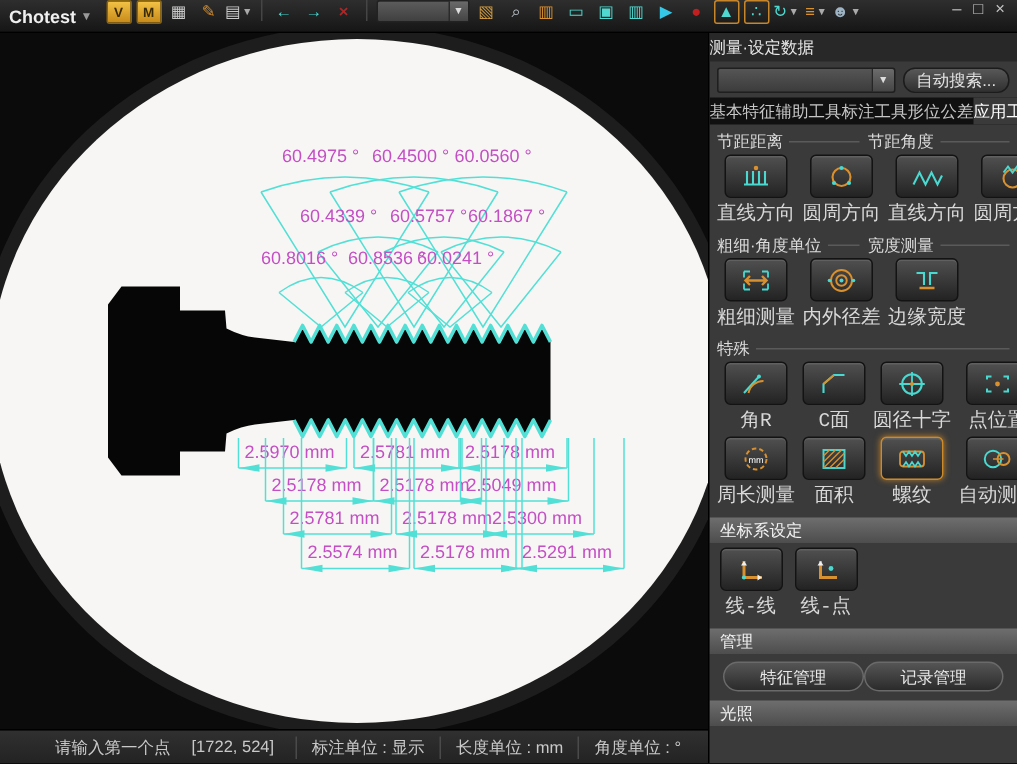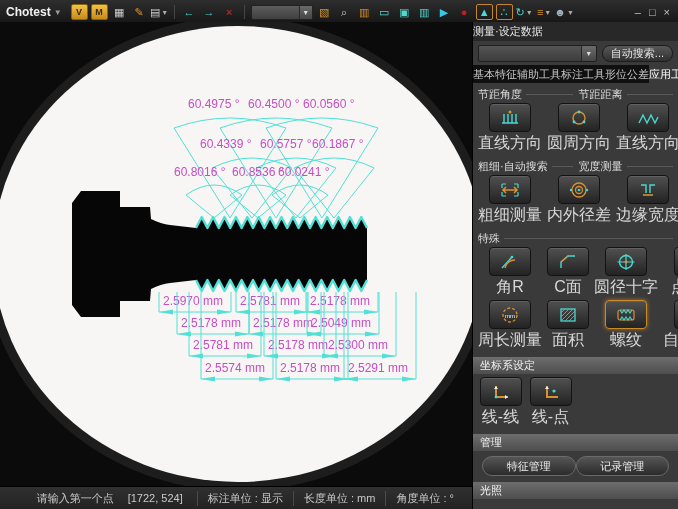--- a/index.html
+++ b/index.html
@@ -2,21 +2,21 @@
 <html><head>
 <meta charset="utf-8">
 <style>
   html,body{margin:0;padding:0;background:#000;}
   *{box-sizing:border-box;font-family:"Liberation Sans",sans-serif;}
   #app{width:678px;height:509px;display:grid;grid-template-columns:472px 206px;
        grid-template-rows:22px 464px 23px;background:#222;overflow:hidden;position:relative;}
 
   
   .toolbar{grid-area:1/1/2/3;background:linear-gradient(#2e2e2e,#161616);
-           display:flex;align-items:center;padding:12px 4px;gap:3px;border-bottom:1px solid #000;}
+           display:flex;padding:0 4px;gap:3px;border-bottom:1px solid #000;}
   .appmenu{display:flex;align-items:center;gap:3px;color:#f0f0f0;font-size:12px;font-weight:bold;padding:0 6px 0 2px;}
   .caret{color:#9a9a9a;font-size:8px;}
   .tbi{width:17px;height:16px;display:flex;align-items:center;justify-content:center;
        font-size:11px;line-height:1;border-radius:2px;flex:0 0 auto;}
   .folder{background:linear-gradient(#f3c246,#c78a1a);color:#3a2a00;font-size:9px;font-weight:bold;border:1px solid #8a6510;}
   .sep{width:1px;height:14px;background:#454545;margin:0 3px;flex:0 0 auto;}
   .tb-combo{width:62px;height:15px;background:linear-gradient(#5c5c5c,#404040);border:1px solid #222;
             border-radius:2px;display:flex;align-items:center;justify-content:flex-end;}
   .tb-combo .dd{width:13px;height:13px;background:linear-gradient(#6a6a6a,#444);border-left:1px solid #2a2a2a;
             color:#ddd;font-size:7px;display:flex;align-items:center;justify-content:center;}
@@ -52,21 +52,21 @@
   .p-content{flex:1;padding:2px 5px 0 5px;display:flex;flex-direction:column;overflow:hidden;}
   .hdr2{display:grid;grid-template-columns:1fr 1fr;column-gap:6px;margin:2px 0 1px 0;}
   .ghdr{display:flex;align-items:center;gap:4px;color:#dcdcdc;white-space:nowrap;}
   .ghdr .line{flex:1;height:1px;background:#5a5a5a;min-width:4px;}
   .btn-grid{display:grid;grid-template-columns:repeat(4,1fr);column-gap:5px;margin-bottom:1px;}
   .tool{display:flex;flex-direction:column;align-items:center;}
   .ibtn{width:42px;height:29px;border-radius:4px;background:linear-gradient(#505050,#232323);
         border:1px solid #131313;box-shadow:inset 0 1px 0 rgba(255,255,255,.10);
         display:flex;align-items:center;justify-content:center;}
   .ibtn.sel{border:1px solid #cd8a2b;box-shadow:0 0 4px rgba(205,138,43,.8),inset 0 1px 0 rgba(255,255,255,.1);}
-  .tlabel{font-size:16px;color:#d8d8d8;margin:1px 0 2px 0;white-space:nowrap;}
+  .tlabel{font-size:13px;color:#d8d8d8;margin:1px 0 2px 0;white-space:nowrap;font-family:Liberation Mono, monospace;}
   .secbar{margin:3px -5px 3px -5px;background:linear-gradient(#6e6e6e,#4d4d4d);color:#f2f2f2;
           padding:1px 7px;font-size:11px;flex:0 0 15px;}
   .pillrow{display:flex;justify-content:space-around;padding:2px 4px 3px 4px;}
   .pill{width:106px;height:20px;border-radius:10px;background:linear-gradient(#555,#2b2b2b);
         border:1px solid #6a6a6a;color:#e8e8e8;font-size:11px;display:flex;align-items:center;justify-content:center;}
   .icon-svg{display:block;}
 </style>
 </head>
 <body>
 
@@ -243,25 +243,25 @@
       <div class="tab">辅助工具</div>
       <div class="tab">标注工具</div>
       <div class="tab">形位公差</div>
       <div class="tab active">应用工具</div>
     </div>
 
     <div class="p-content">
 
       <div class="hdr2">
         <div class="ghdr">
+            <span>节距距离</span>
+            <span class="line"></span>
+          </div>
+        <div class="ghdr">
             <span>节距角度</span>
-            <span class="line"></span>
-          </div>
-        <div class="ghdr">
-            <span>节距距离</span>
             <span class="line"></span>
           </div>
       </div>
       <div class="btn-grid">
         <div class="tool">
           <div class="ibtn">
             <svg width="22" height="18" viewBox="0 0 22 18">
                 <path d="M3 14h16M5 14V5M9 14V5M13 14V5M17 14V5" stroke="#49d9d0" stroke-width="1.4" fill="none"></path>
                 <circle cx="11" cy="3" r="1.5" fill="#d9902f"></circle>
               </svg>
@@ -293,21 +293,21 @@
                 <circle cx="11" cy="10" r="6" stroke="#d9902f" stroke-width="1.4" fill="none"></circle>
                 <path d="M5 6l3-4 3 4 3-4 3 4" stroke="#49d9d0" stroke-width="1.3" fill="none"></path>
               </svg>
           </div>
           <div class="tlabel">圆周方向</div>
         </div>
       </div>
 
       <div class="hdr2">
         <div class="ghdr">
-            <span>粗细·自动搜索</span>
+            <span>粗细·角度单位</span>
             <span class="line"></span>
           </div>
         <div class="ghdr">
             <span>宽度测量</span>
             <span class="line"></span>
           </div>
       </div>
       <div class="btn-grid">
         <div class="tool">
           <div class="ibtn">

